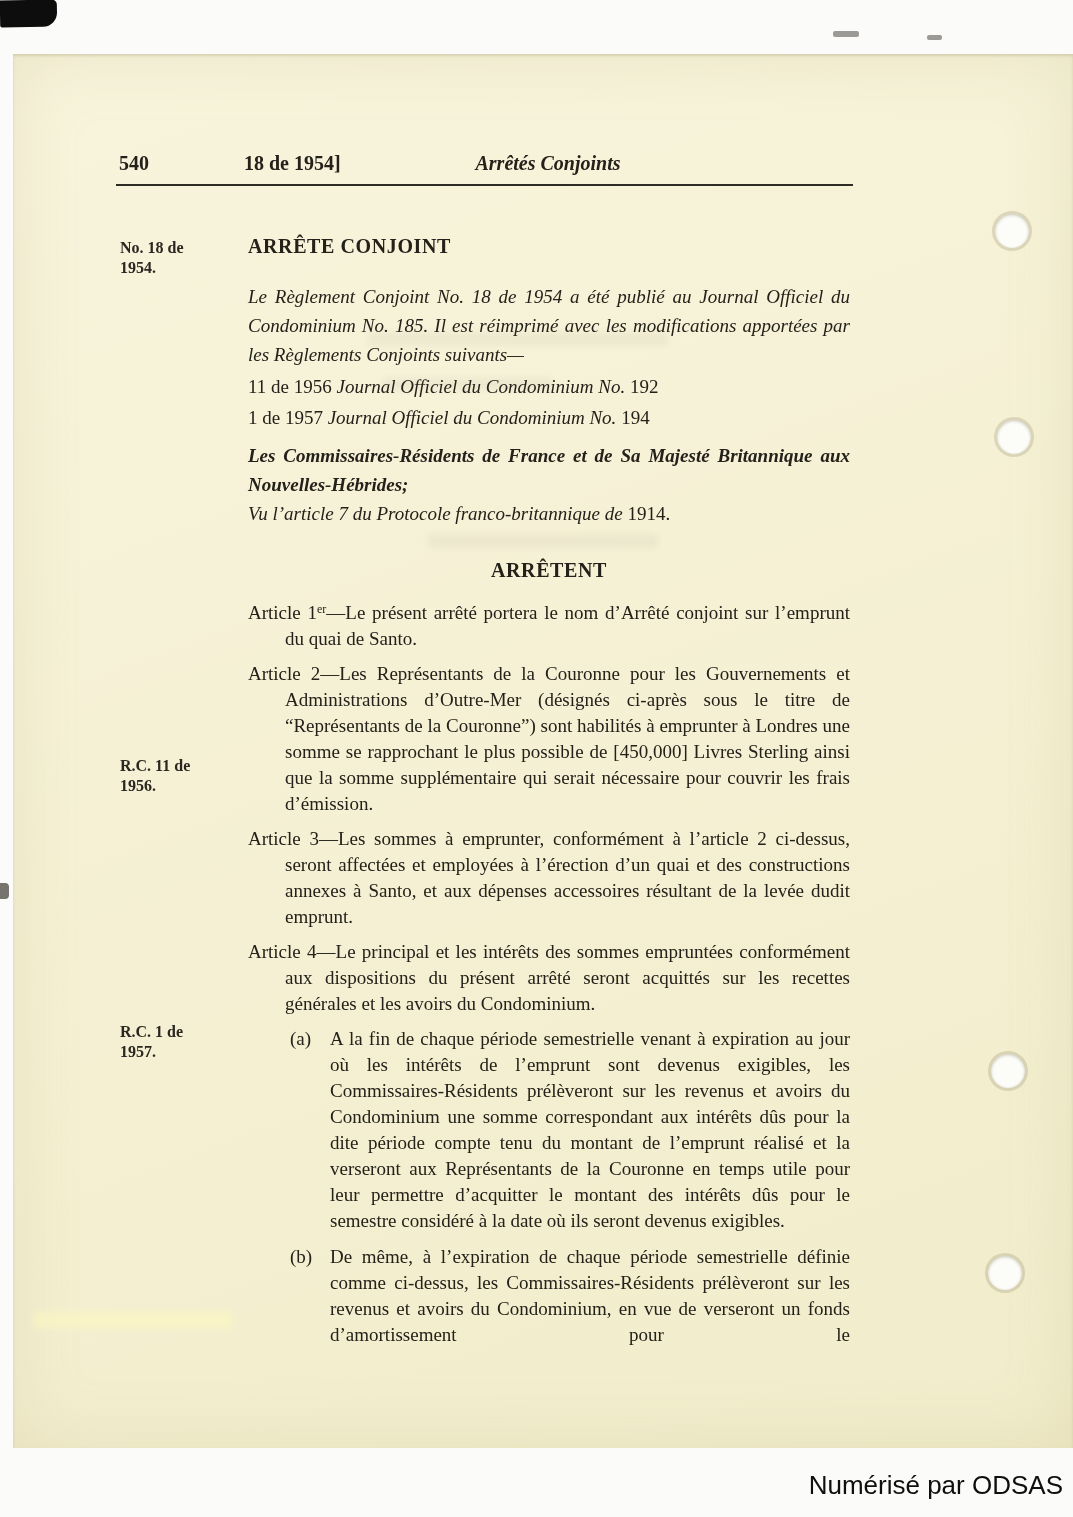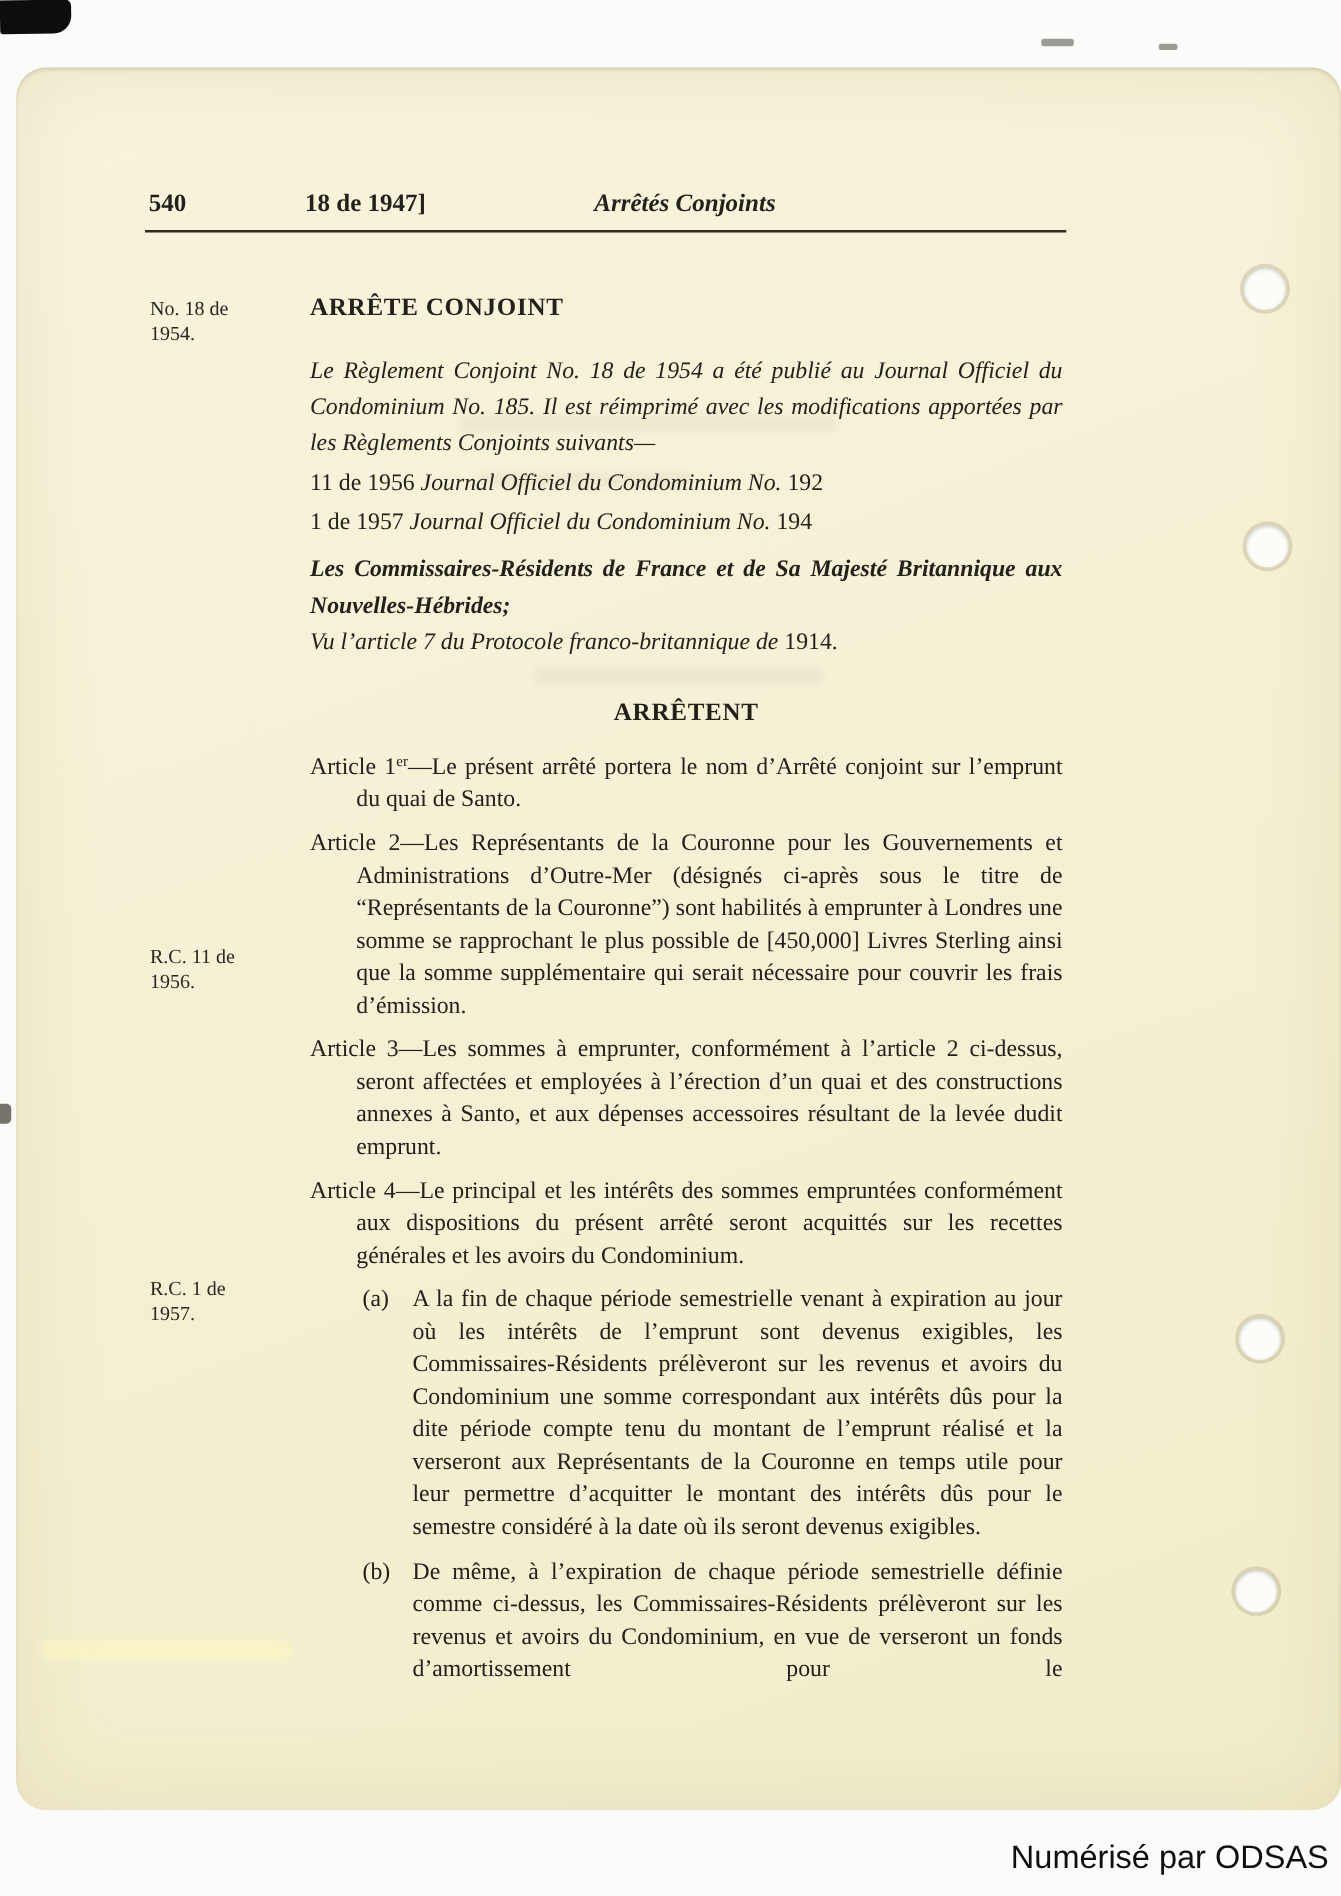--- a/index.html
+++ b/index.html
@@ -22,37 +22,36 @@
     position:absolute; left:0; top:883px; width:9px; height:16px;
     background:#55524a; opacity:.8; border-radius:0 4px 4px 0;
   }
 
   
   .page {
     position:absolute; left:13px; top:54px; width:1060px; height:1394px;
     background:linear-gradient(160deg,#f8f4dc 0%,#f5f0d3 55%,#f1ecca 100%);
     box-shadow: inset 0 0 70px rgba(170,155,95,.16), inset 0 2px 3px rgba(120,110,70,.22);
     color:#24211a;
-    border-radius:24px;
   }
 
   
   .header {
     position:absolute; left:103px; top:98px; width:737px; height:34px;
     border-bottom:2px solid #2e2b24;
   }
   .header .pagenum  { position:absolute; left:3px;   top:0; font-size:20px; font-weight:bold; }
   .header .issue    { position:absolute; left:128px; top:0; font-size:20px; font-weight:bold; }
   .header .running  { position:absolute; left:432px; top:0; transform:translateX(-50%);
                       font-size:20px; font-weight:bold; font-style:italic; }
 
   
   .note {
     position:absolute; left:107px; width:88px;
-    font-size:16px; font-weight:normal; line-height:20px; color:#2a2720;
+    font-size:16px; font-weight:bold; line-height:20px; color:#2a2720;
   }
   .note1 { top:184px; }
   .note2 { top:702px; }
   .note3 { top:968px; }
 
   
   .column { position:absolute; left:235px; top:180px; width:602px; font-size:19px; }
   .doc-title {
     font-size:20px; line-height:24px; font-weight:bold; 
     letter-spacing:.6px; margin:0 0 24px;
@@ -114,21 +113,21 @@
 
 <div class="mark-topleft"></div>
 <div class="dash dash1"></div>
 <div class="dash dash2"></div>
 <div class="edge-mark"></div>
 
 <div class="page">
 
   <div class="header">
     <span class="pagenum">540</span>
-    <span class="issue">18 de 1947]</span>
+    <span class="issue">18 de 1954]</span>
     <span class="running">Arrêtés Conjoints</span>
   </div>
 
   <div class="note note1">No. 18 de 1954.</div>
   <div class="note note2">R.C. 11 de 1956.</div>
   <div class="note note3">R.C. 1 de 1957.</div>
 
   <div class="column">
 
     <h1 class="doc-title">ARRÊTE CONJOINT</h1>

